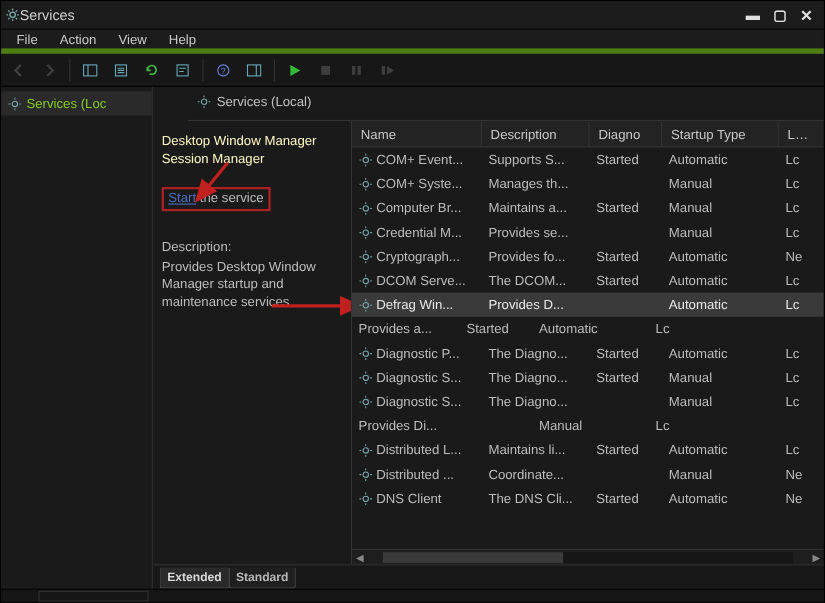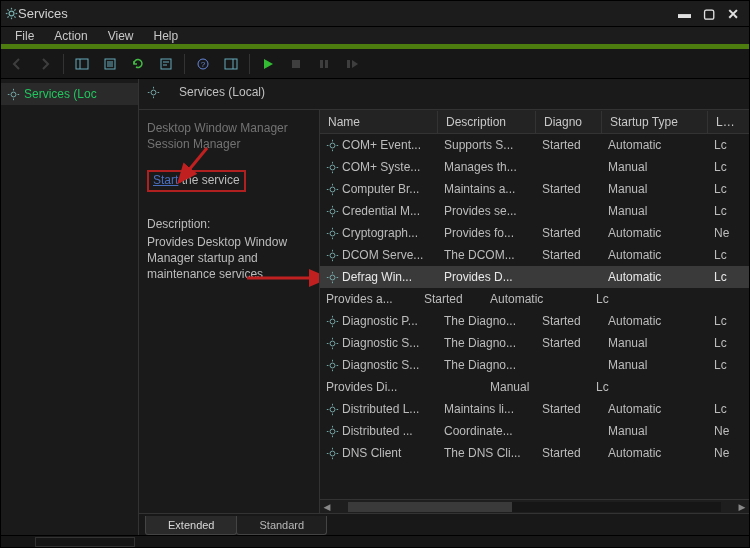--- a/index.html
+++ b/index.html
@@ -62,55 +62,56 @@
   }
   .nav-pane {
     width: 138px;
     border-right: 1px solid #333;
     background: #1a1a1a;
     padding: 4px 0;
   }
   .nav-item {
     display: flex; align-items: center; gap: 4px;
     padding: 4px 6px;
-    color: #22c55e;
+    color: #84cc16;
     white-space: nowrap;
     overflow: hidden;
   }
   .nav-item.selected { background: #2a2a2a; }
 
   .right-pane {
     flex: 1;
     display: flex;
     flex-direction: column;
     background: #1a1a1a;
     overflow: hidden;
   }
   .right-header {
     padding: 6px 8px 10px 8px;
-    display: flex; align-items: center; gap: 19px;
+    display: flex; align-items: center; gap: 5px;
     color: #c0c0c0;
     border-bottom: 1px solid #333;
+    margin-left: 32px;
   }
 
   .right-body {
     flex: 1;
     display: flex;
     overflow: hidden;
   }
 
   .detail-pane {
     width: 180px;
     padding: 10px 6px 6px 8px;
     color: #bcbcbc;
     font-size: 12px;
     line-height: 1.35;
     position: relative;
   }
-  .detail-title { color: #737373; margin-bottom: 18px; }
+  .detail-title { color: #fef9c3; margin-bottom: 18px; }
   .start-link { color: #4a6fbf; text-decoration: underline; cursor: pointer; }
   .start-box {
     border: 2px solid #b02020;
     display: inline-block;
     padding: 0 4px 1px 4px;
     margin-bottom: 24px;
   }
   .desc-label { margin-bottom: 2px; }
 
   .grid-header {
@@ -157,29 +158,30 @@
 
   .tabs {
     display: flex;
     border-top: 1px solid #333;
     height: 22px;
     align-items: flex-end;
     padding-left: 6px;
     background: #181818;
   }
   .tab {
-    padding: 3px 22px;
+    padding: 3px 6px;
     border: 1px solid #444;
     border-top: none;
     background: #1f1f1f;
     color: #b8b8b8;
     font-size: 11px;
     cursor: pointer;
     border-radius: 0 0 3px 3px;
     margin-right: -1px;
+    font-weight: bold;
   }
   .tab.active { background: #2a2a2a; color: #d8d8d8; }
 
   .statusbar {
     height: 12px;
     background: #161616;
     border-top: 1px solid #000;
   }
   .statusbar .chunk {
     width: 100px; height: 10px; margin: 1px 0 0 34px;

